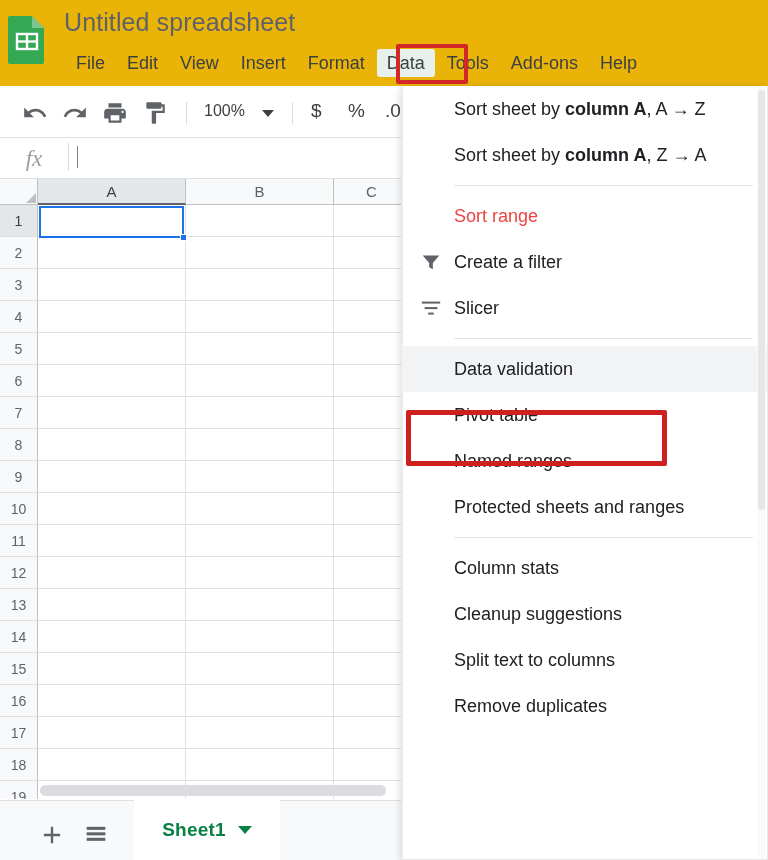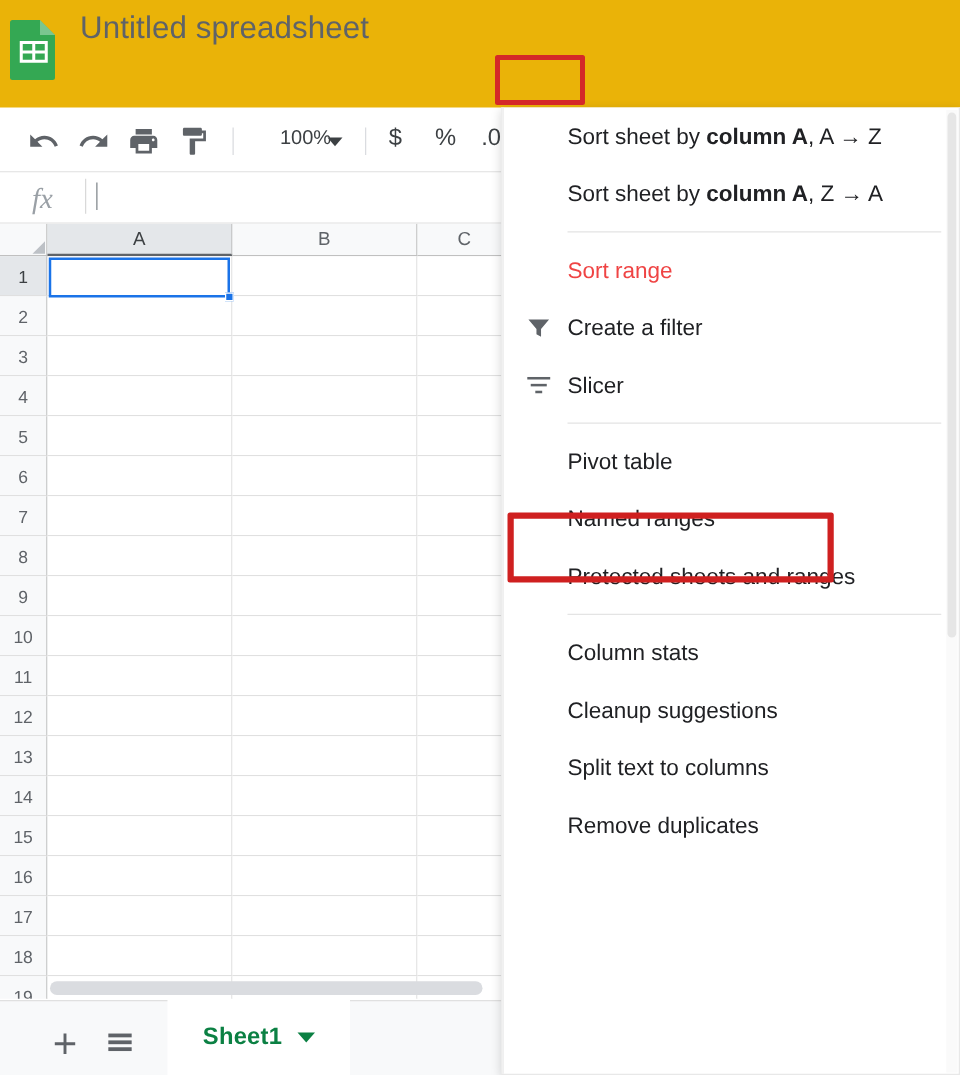--- a/index.html
+++ b/index.html
@@ -33,21 +33,21 @@
     position:absolute; left:396px; top:44px; width:72px; height:40px;
     border:4px solid #d42828; border-radius:2px; pointer-events:none; z-index:30;
   }
 
   
   .toolbar { position:absolute; left:0; top:90px; width:768px; height:46px; background:#fff; }
   .tb-icon { position:absolute; top:10px; width:26px; height:26px; color:#5f6368; }
   .tb-icon svg { display:block; }
   .tb-sep { position:absolute; top:12px; width:1px; height:22px; background:#dadce0; }
   .tb-zoom {
-    position:absolute; top:12px; font-size:16px; color:#3c4043; white-space:nowrap;margin-left:20px;
+    position:absolute; top:12px; font-size:16px; color:#3c4043; white-space:nowrap;
   }
   .tb-caret { position:absolute; top:20px; width:0;height:0;
     border-left:6px solid transparent;border-right:6px solid transparent;border-top:7px solid #3c4043; }
   .tb-text { position:absolute; top:10px; font-size:19px; color:#3c4043; white-space:nowrap; }
   .toolbar-rule { position:absolute; left:0; top:137px; width:768px; height:1px; background:#e0e0e0; }
 
   
   .formulabar { position:absolute; left:0; top:138px; width:768px; height:40px; background:#fff; }
   .fx {
     position:absolute; left:6px; top:8px; width:56px;
@@ -146,20 +146,31 @@
     <div class="logo">
       <svg width="38" height="50" viewBox="0 0 38 50">
         <path d="M2 2 h22 l12 12 v34 a2 2 0 0 1 -2 2 h-32 a2 2 0 0 1 -2 -2 v-44 a2 2 0 0 1 2 -2 z" fill="#34a853"></path>
         <path d="M24 2 l12 12 h-12 z" fill="#ffffff" opacity="0.35"></path>
         <rect x="9" y="20" width="20" height="15" fill="none" stroke="#ffffff" stroke-width="2.4"></rect>
         <line x1="19" y1="20" x2="19" y2="35" stroke="#ffffff" stroke-width="2.4"></line>
         <line x1="9" y1="27.5" x2="29" y2="27.5" stroke="#ffffff" stroke-width="2.4"></line>
       </svg>
     </div>
     <div class="doc-title">Untitled spreadsheet</div>
+    <div class="menubar">
+        <div class="menu-item">File</div>
+        <div class="menu-item">Edit</div>
+        <div class="menu-item">View</div>
+        <div class="menu-item">Insert</div>
+        <div class="menu-item">Format</div>
+        <div class="menu-item active">Data</div>
+        <div class="menu-item">Tools</div>
+        <div class="menu-item">Add-ons</div>
+        <div class="menu-item">Help</div>
+      </div>
   </div>
   <div class="menu-highlight-box"></div>
 
   <div class="toolbar">
     <div class="tb-icon" style="left:22px">
       <svg width="26" height="26" viewBox="0 0 24 24" fill="currentColor">
         <path d="M12.5 8c-2.65 0-5.05.99-6.9 2.6L2 7v9h9l-3.62-3.62C8.77 11.22 10.54 10.5 12.5 10.5c3.54 0 6.55 2.31 7.6 5.5l2.37-.78C21.08 11.03 17.15 8 12.5 8z"></path>
       </svg>
     </div>
     <div class="tb-icon" style="left:62px">
@@ -334,20 +345,23 @@
           <span class="micon">
             <svg width="22" height="22" viewBox="0 0 24 24" fill="currentColor">
               <rect x="2" y="5" width="20" height="2.2"></rect>
               <rect x="5" y="11" width="14" height="2.2"></rect>
               <rect x="9" y="17" width="6" height="2.2"></rect>
             </svg>
           </span>
           <span>Slicer</span>
         </div>
         <div class="mdiv"></div>
+        <div class="mi hover">
+          <span>Data validation</span>
+        </div>
         <div class="mi">
           <span>Pivot table</span>
         </div>
         <div class="mi">
           <span>Named ranges</span>
         </div>
         <div class="mi">
           <span>Protected sheets and ranges</span>
         </div>
         <div class="mdiv"></div>

